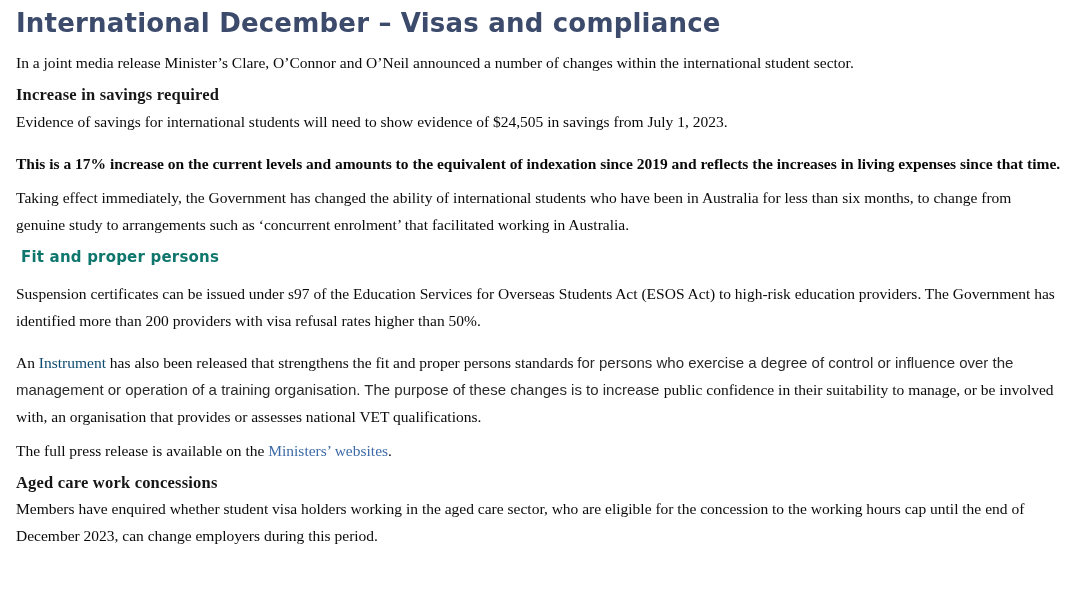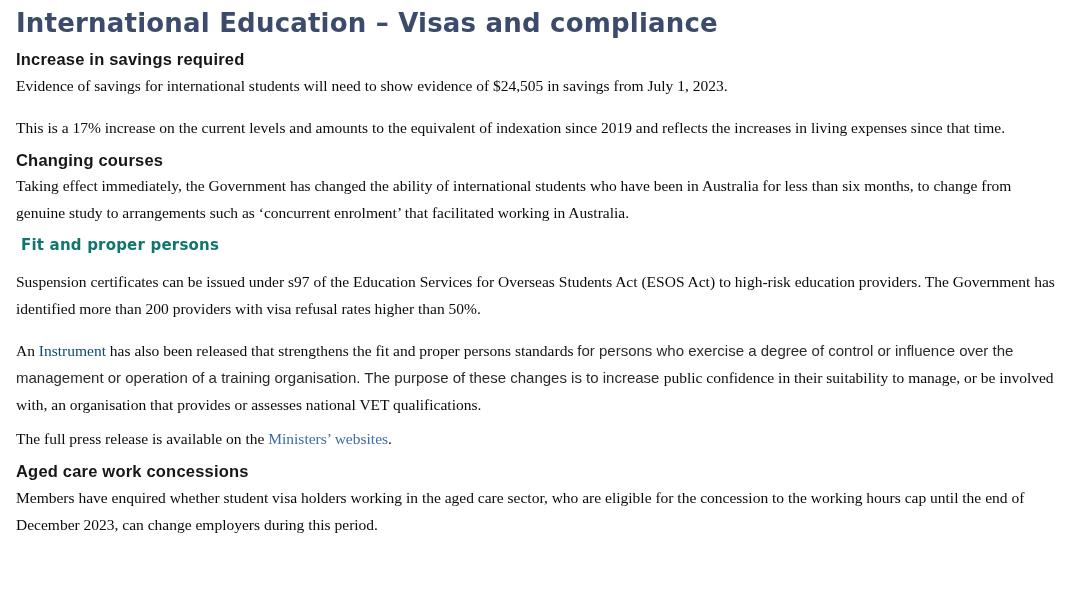--- a/index.html
+++ b/index.html
@@ -17,21 +17,21 @@
   h1.title {
     font-family: "DejaVu Sans", sans-serif;
     font-size: 26px;
     font-weight: 700;
     letter-spacing: 0.2px;
     color: #3c4a6b;
     margin: 2px 0 10px 0;
     line-height: 1.2;
   }
   h2.section-heading {
-    font-family: Liberation Sans, sans-serif;
+    font-family: Liberation Serif, serif;
     font-size: 16.5px;
     font-weight: 700;
     letter-spacing: 0.2px;
     color: #161616;
     margin: 9px 0 2px 0;
     line-height: 1.25;
   }
   h3.sub-heading {
     font-family: "DejaVu Sans", sans-serif;
     font-size: 15px;
@@ -60,31 +60,31 @@
     color: #3e6ba8;
     text-decoration: none;
     font-family: "Liberation Serif", serif;
   }
 </style>
 </head>
 <body>
 
 <div class="page">
 
-  <h1 class="title">International Education – Visas and compliance</h1>
+  <h1 class="title">International December – Visas and compliance</h1>
 
+  <p class="body-text">In a joint media release Minister’s Clare, O’Connor and O’Neil announced a number of changes within the international student sector.</p>
 
   <section>
     <h2 class="section-heading">Increase in savings required</h2>
     <p class="body-text">Evidence of savings for international students will need to show evidence of $24,505 in savings from July 1, 2023.</p>
-    <p class="body-text" style="margin-top: 15px;">This is a 17% increase on the current levels and amounts to the equivalent of indexation since 2019 and reflects the increases in living expenses since that time.</p>
+    <p class="body-text" style="margin-top: 15px; font-weight: bold;">This is a 17% increase on the current levels and amounts to the equivalent of indexation since 2019 and reflects the increases in living expenses since that time.</p>
   </section>
 
   <section>
-    <h2 class="section-heading">Changing courses</h2>
     <p class="body-text">Taking effect immediately, the Government has changed the ability of international students who have been in Australia for less than six months, to change from genuine study to arrangements such as ‘concurrent enrolment’ that facilitated working in Australia.</p>
   </section>
 
   <section>
     <h3 class="sub-heading">Fit and proper persons</h3>
     <p class="body-text">Suspension certificates can be issued under s97 of the Education Services for Overseas Students Act (ESOS Act) to high-risk education providers. The Government has identified more than 200 providers with visa refusal rates higher than 50%.</p>
     <p class="body-text" style="margin-top: 15px;"><span class="serif">An </span><a href="#" class="link-muted">Instrument</a><span class="serif"> has also been released that strengthens the fit and proper persons standards </span><span class="sans">for persons who exercise a degree of control or influence over the management or operation of a training organisation. The purpose of these changes is to increase </span><span class="serif">public confidence in their suitability to manage, or be involved with, an organisation that provides or assesses national VET qualifications.</span></p>
     <p class="body-text" style=""><span class="serif">The full press release is available on the </span><a href="#" class="link-blue">Ministers’ websites</a><span class="serif">.</span></p>
   </section>
 

